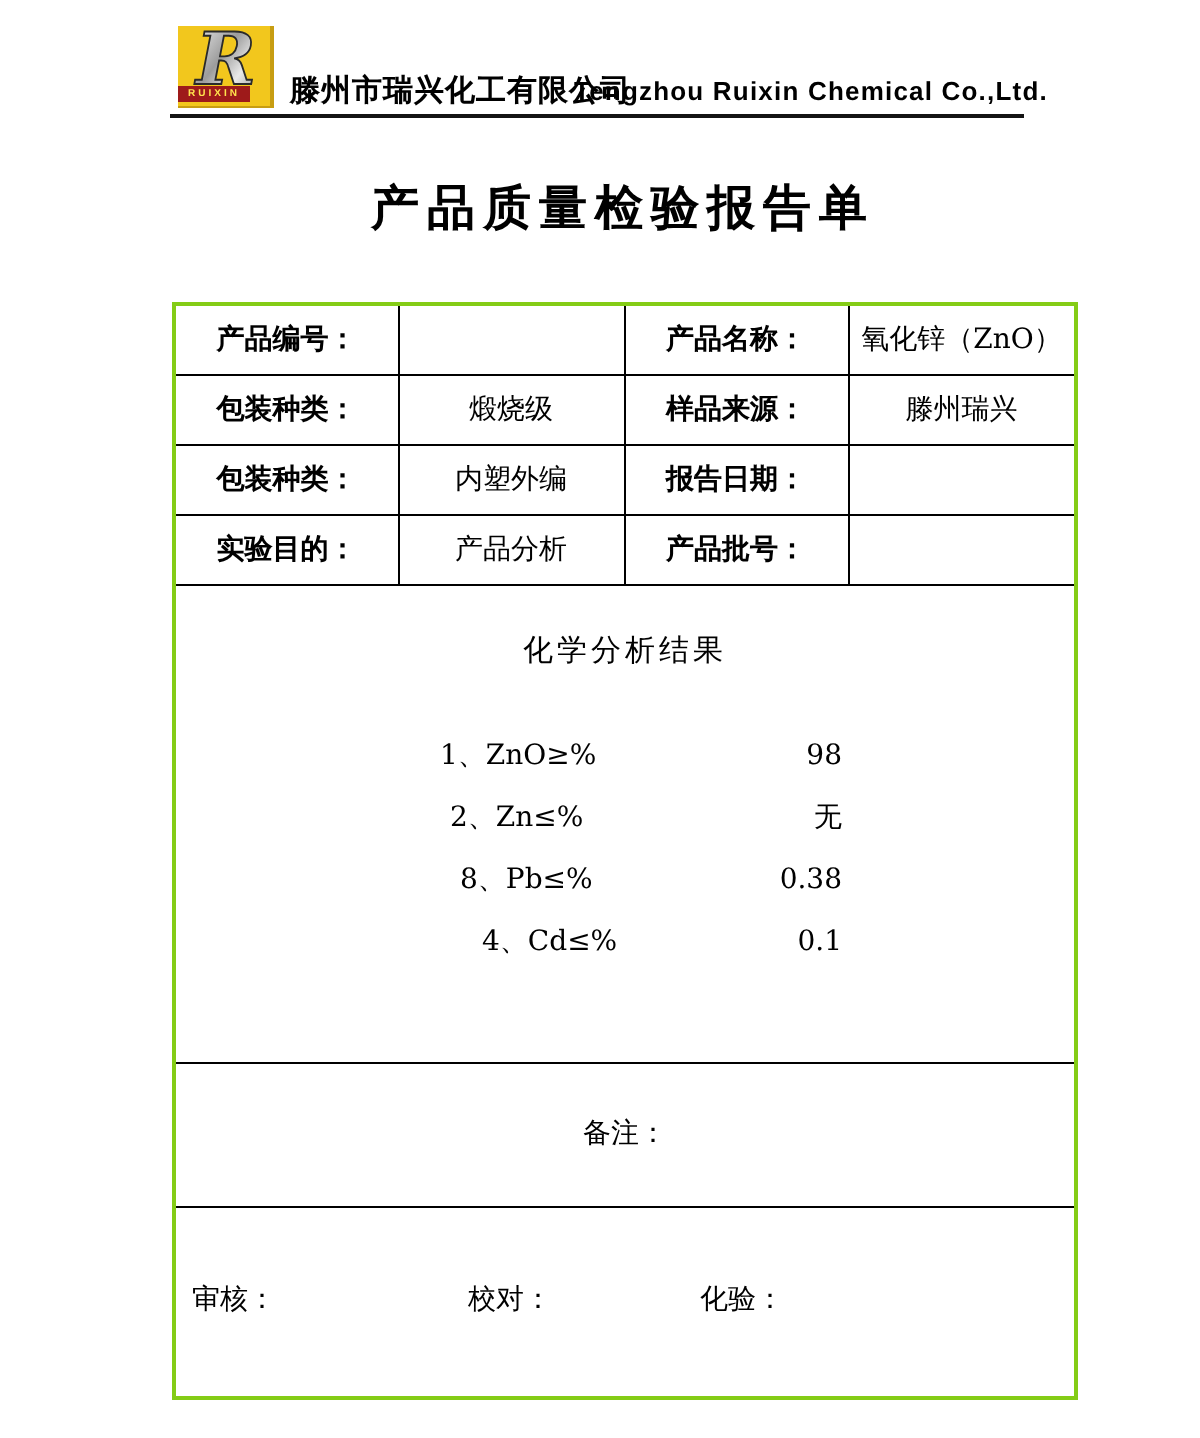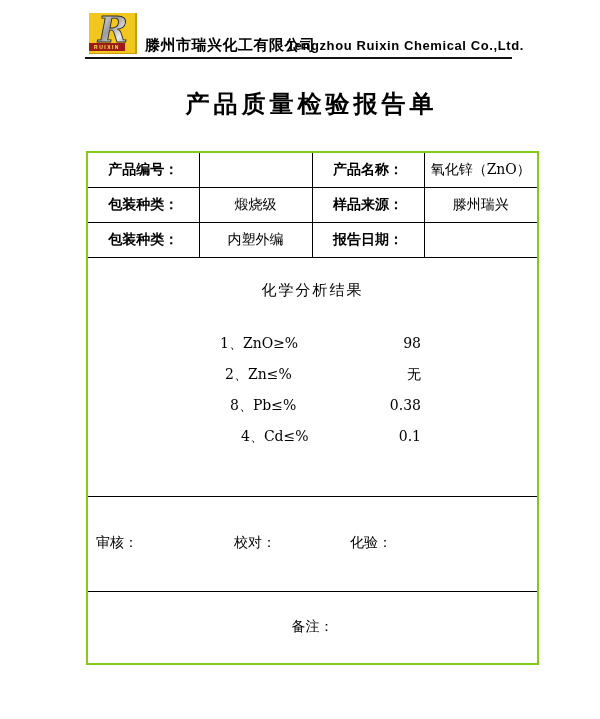--- a/index.html
+++ b/index.html
@@ -94,20 +94,26 @@
         <td class="valcell">煅烧级</td>
         <td class="lblcell">样品来源：</td>
         <td class="valcell">滕州瑞兴</td>
       </tr>
       <tr class="inforow">
         <td class="lblcell">包装种类：</td>
         <td class="valcell">内塑外编</td>
         <td class="lblcell">报告日期：</td>
         <td class="valcell"></td>
       </tr>
+      <tr class="inforow">
+        <td class="lblcell">实验目的：</td>
+        <td class="valcell">产品分析</td>
+        <td class="lblcell">产品批号：</td>
+        <td class="valcell"></td>
+      </tr>
 
       <tr>
         <td class="analysis" colspan="4">
           <div class="analysis-inner">
             <div class="analysis-title">化学分析结果</div>
             <div class="analysis-items">
               <div class="aitem">
                 <span class="albl">1、ZnO≥%</span>
                 <span class="aval">98</span>
               </div>
@@ -122,30 +128,30 @@
               <div class="aitem">
                 <span class="albl">4、Cd≤%</span>
                 <span class="aval">0.1</span>
               </div>
             </div>
           </div>
         </td>
       </tr>
 
       <tr>
+        <td class="remarks" colspan="4">
+          <span>备注：</span>
+        </td>
+      </tr>
+
+      <tr>
         <td class="signoff" colspan="4">
           <div class="signoff-wrap">
             <span class="sig-review">审核：</span>
             <span class="sig-proofread">校对：</span>
             <span class="sig-test">化验：</span>
           </div>
         </td>
       </tr>
-
-      <tr>
-        <td class="remarks" colspan="4">
-          <span>备注：</span>
-        </td>
-      </tr>
     </tbody>
   </table>
 
 </div>
 
 </body></html>

